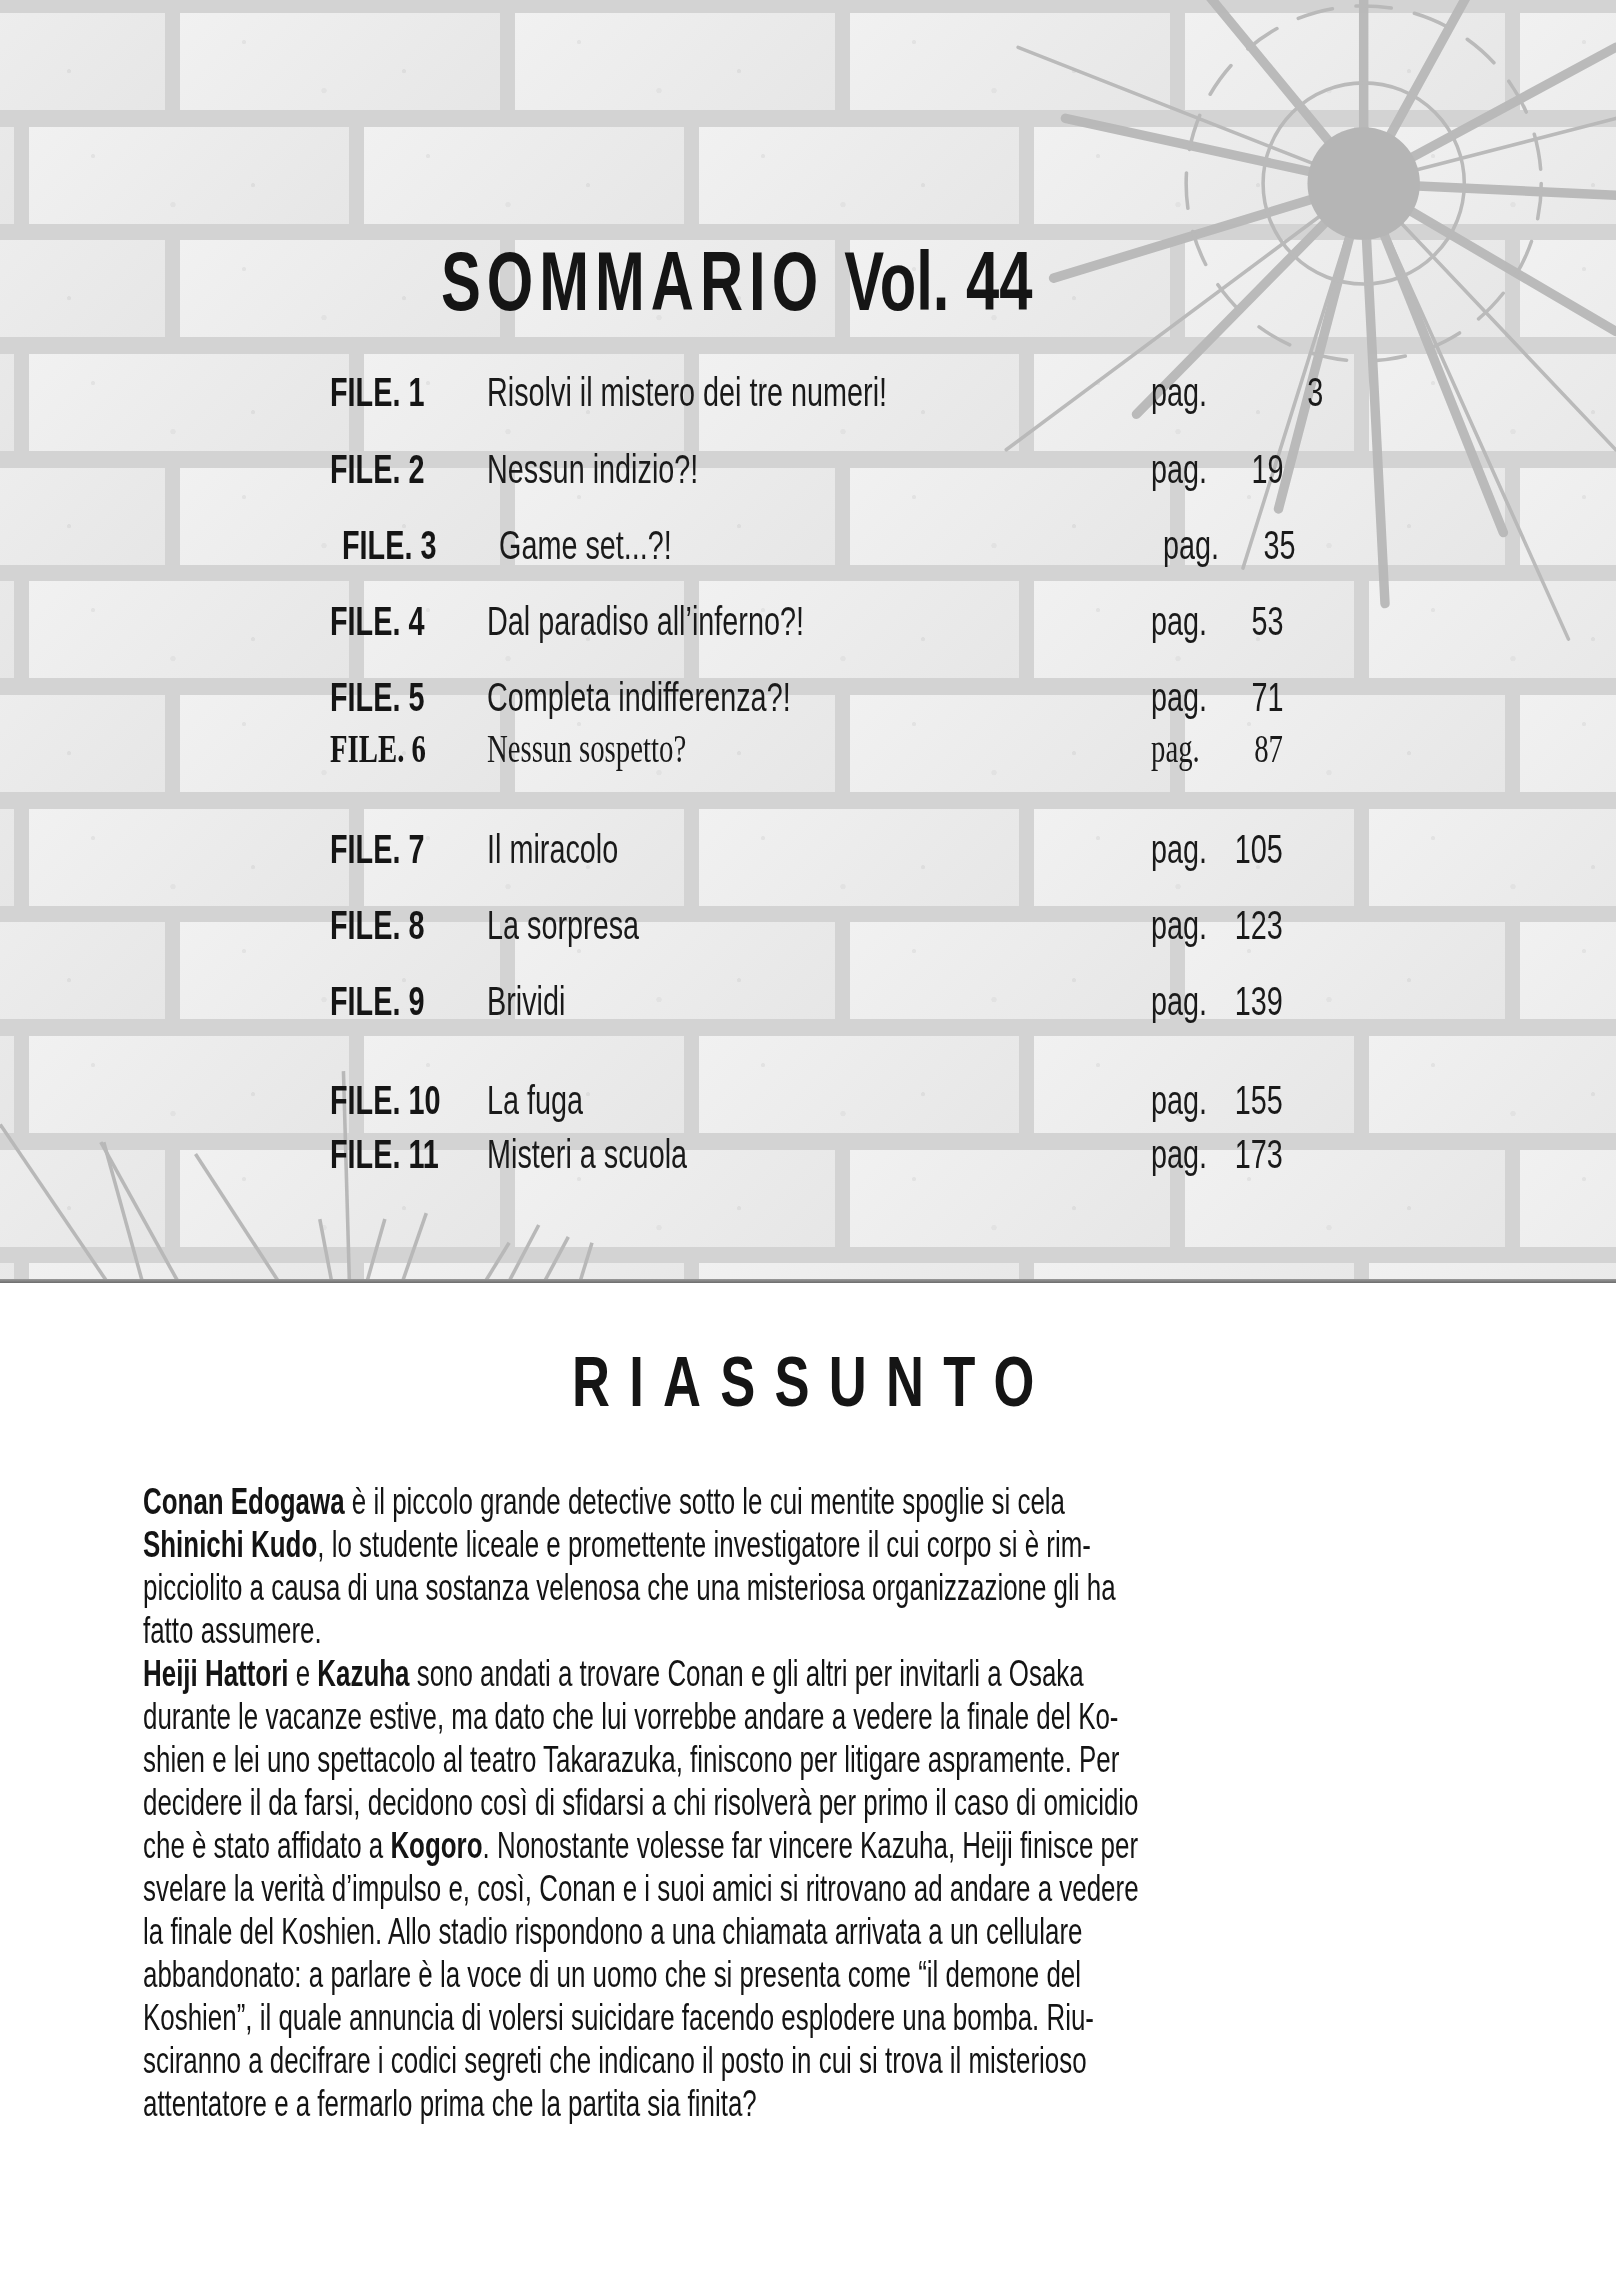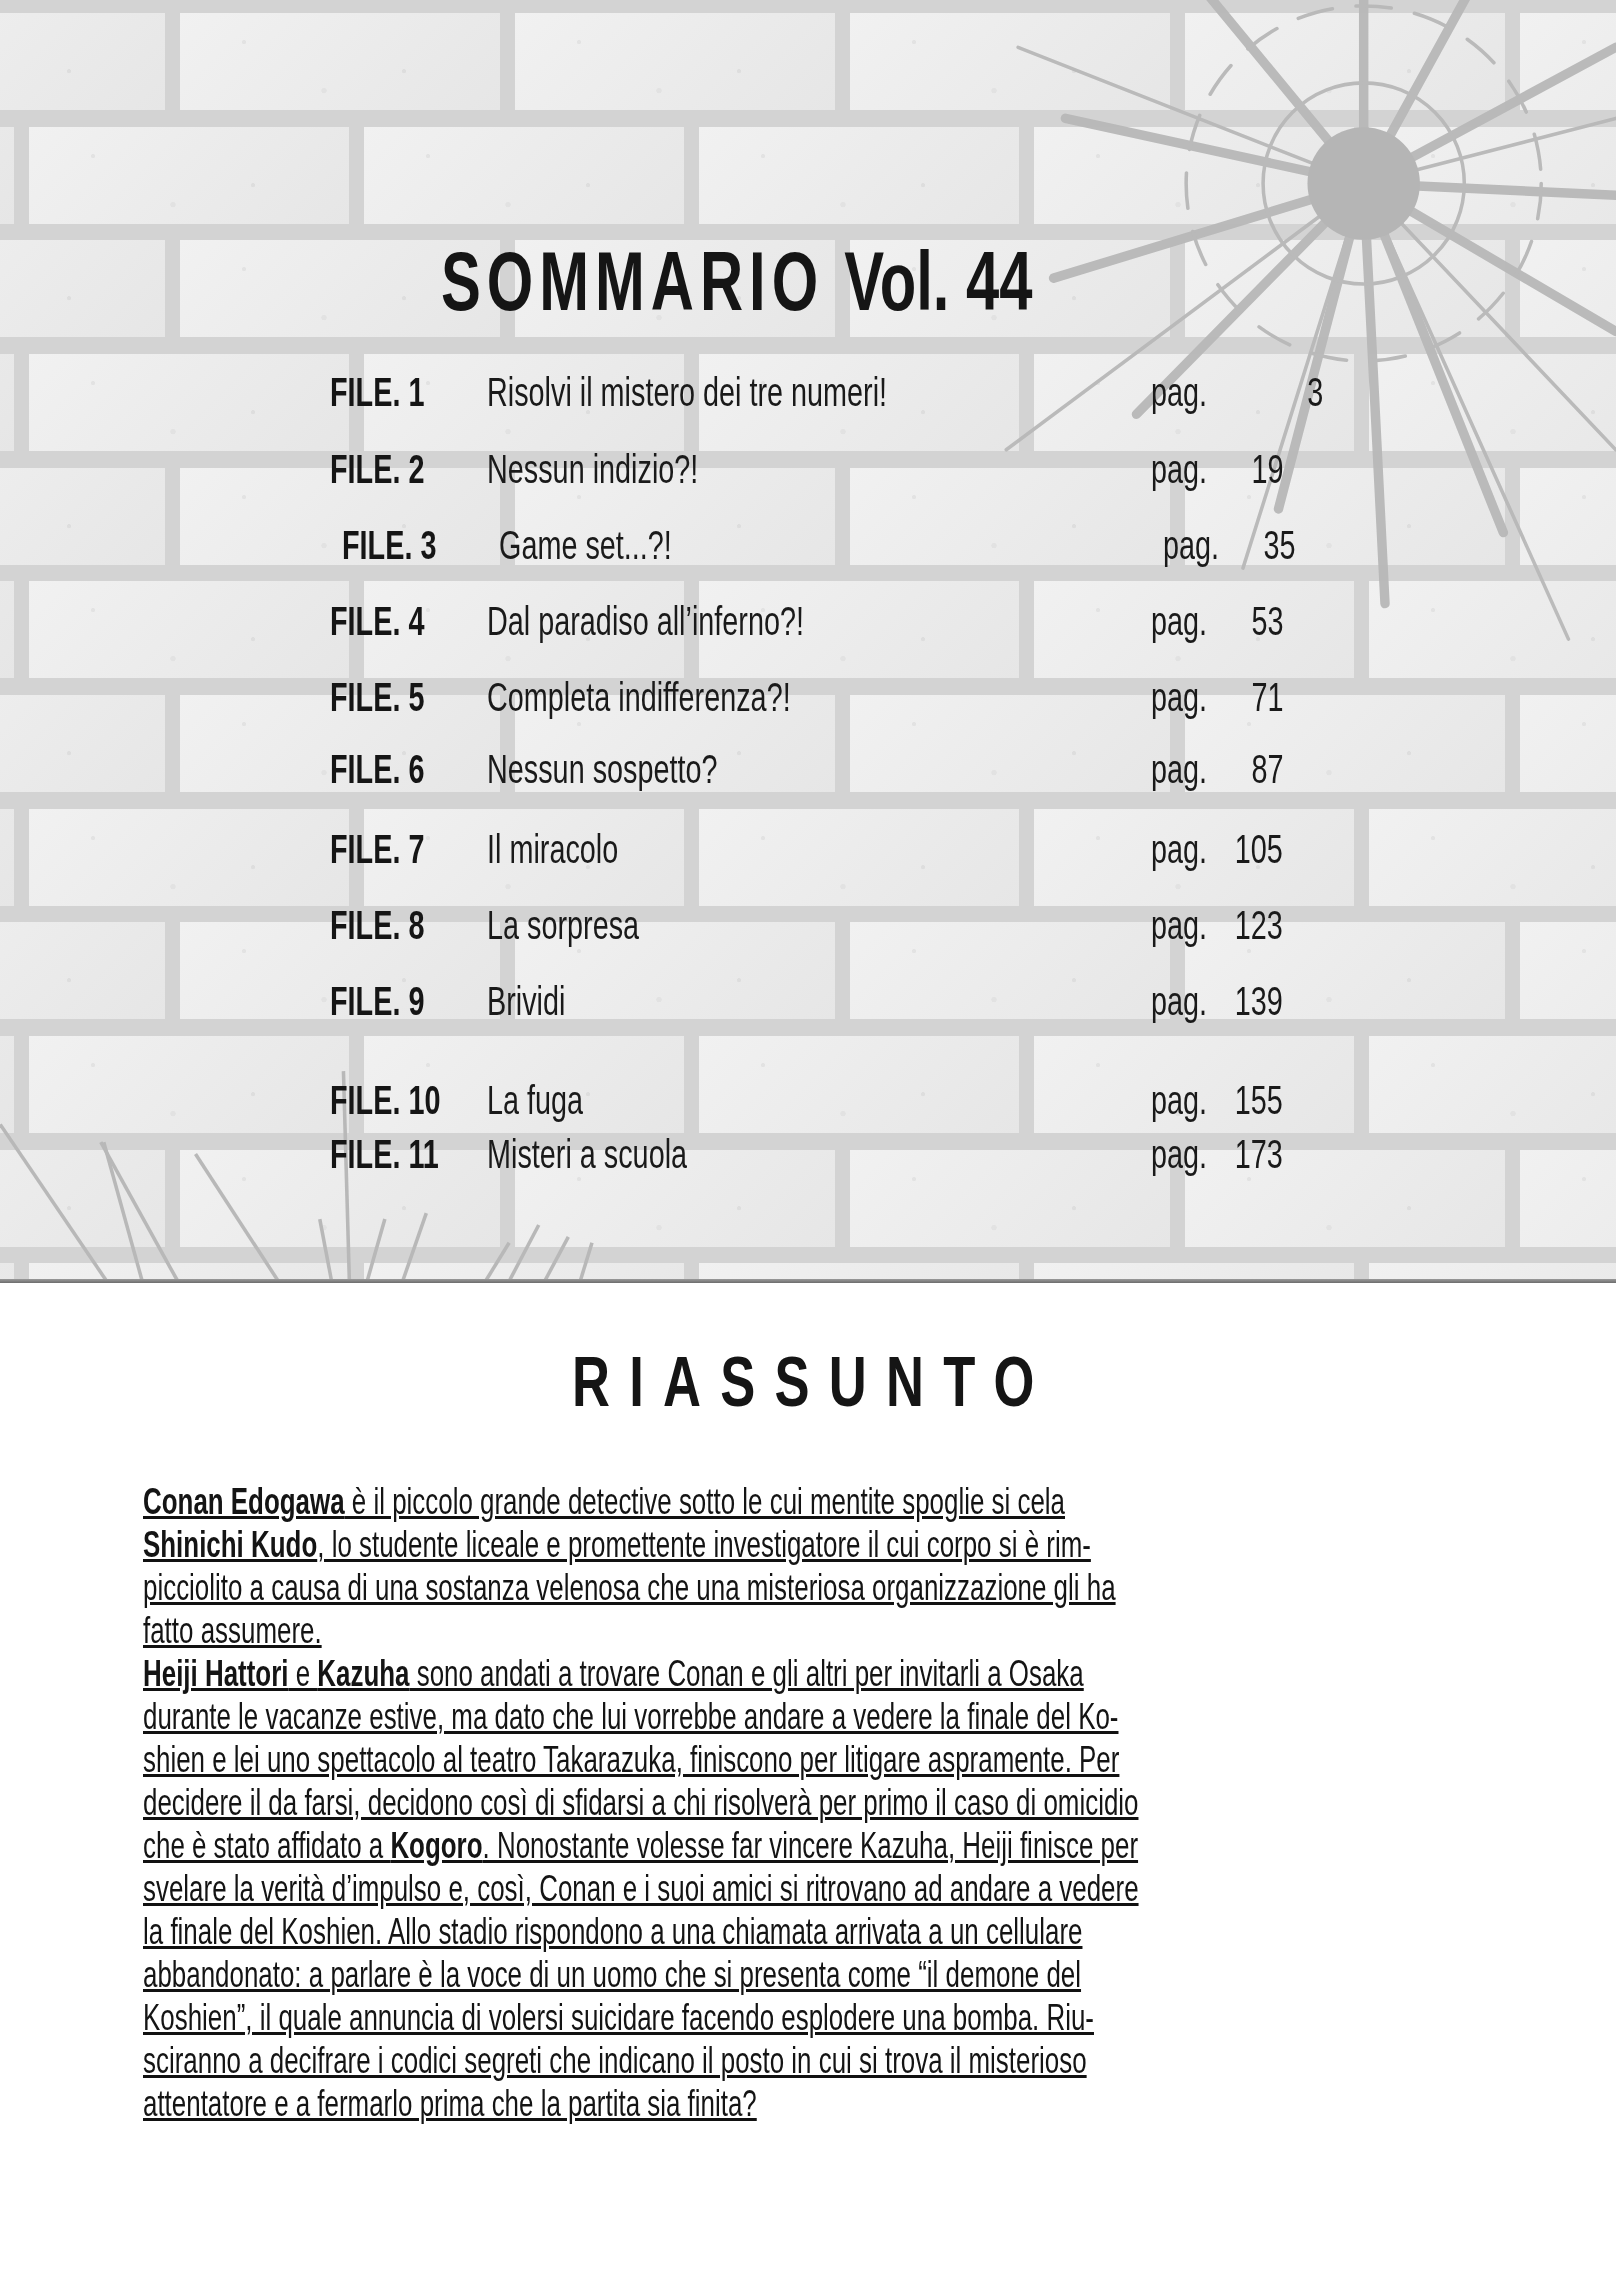--- a/index.html
+++ b/index.html
@@ -66,21 +66,21 @@
 
   
   .summary-title {
     position: absolute; left: 572px; top: 1343px; width: 475px; height: 77px;
     font-weight: 900; font-size: 71px; line-height: 77px; white-space: nowrap; color: #151515;
   }
   .summary-title span {
     display: inline-block; transform-origin: left center; transform: scaleX(0.74); letter-spacing: 26px;
   }
   .summary {
-    position: absolute; left: 143px; top: 1480px; width: 1329px; text-decoration: underline;
+    position: absolute; left: 143px; top: 1480px; width: 1329px;
   }
   .summary-line {
     height: 43px; line-height: 43px; font-size: 36px; white-space: nowrap; color: #141414;
     transform-origin: left center;
   }
   .summary-line b { font-weight: 700; }
 </style>
 </head>
 <body>
 
@@ -256,21 +256,21 @@
       <span class="chapter-title">Dal paradiso all’inferno?!</span>
       <span class="pag-label">pag.</span>
       <span class="pag-num">53</span>
     </div>
     <div class="toc-row" style="top: 674px;">
       <span class="file-label">FILE. 5</span>
       <span class="chapter-title">Completa indifferenza?!</span>
       <span class="pag-label">pag.</span>
       <span class="pag-num">71</span>
     </div>
-    <div class="toc-row" style="top: 746px;">
+    <div class="toc-row" style="top: 725px; font-family: Liberation Serif, serif;">
       <span class="file-label">FILE. 6</span>
       <span class="chapter-title">Nessun sospetto?</span>
       <span class="pag-label">pag.</span>
       <span class="pag-num">87</span>
     </div>
     <div class="toc-row" style="top: 826px;">
       <span class="file-label">FILE. 7</span>
       <span class="chapter-title">Il miracolo</span>
       <span class="pag-label">pag.</span>
       <span class="pag-num">105</span>

